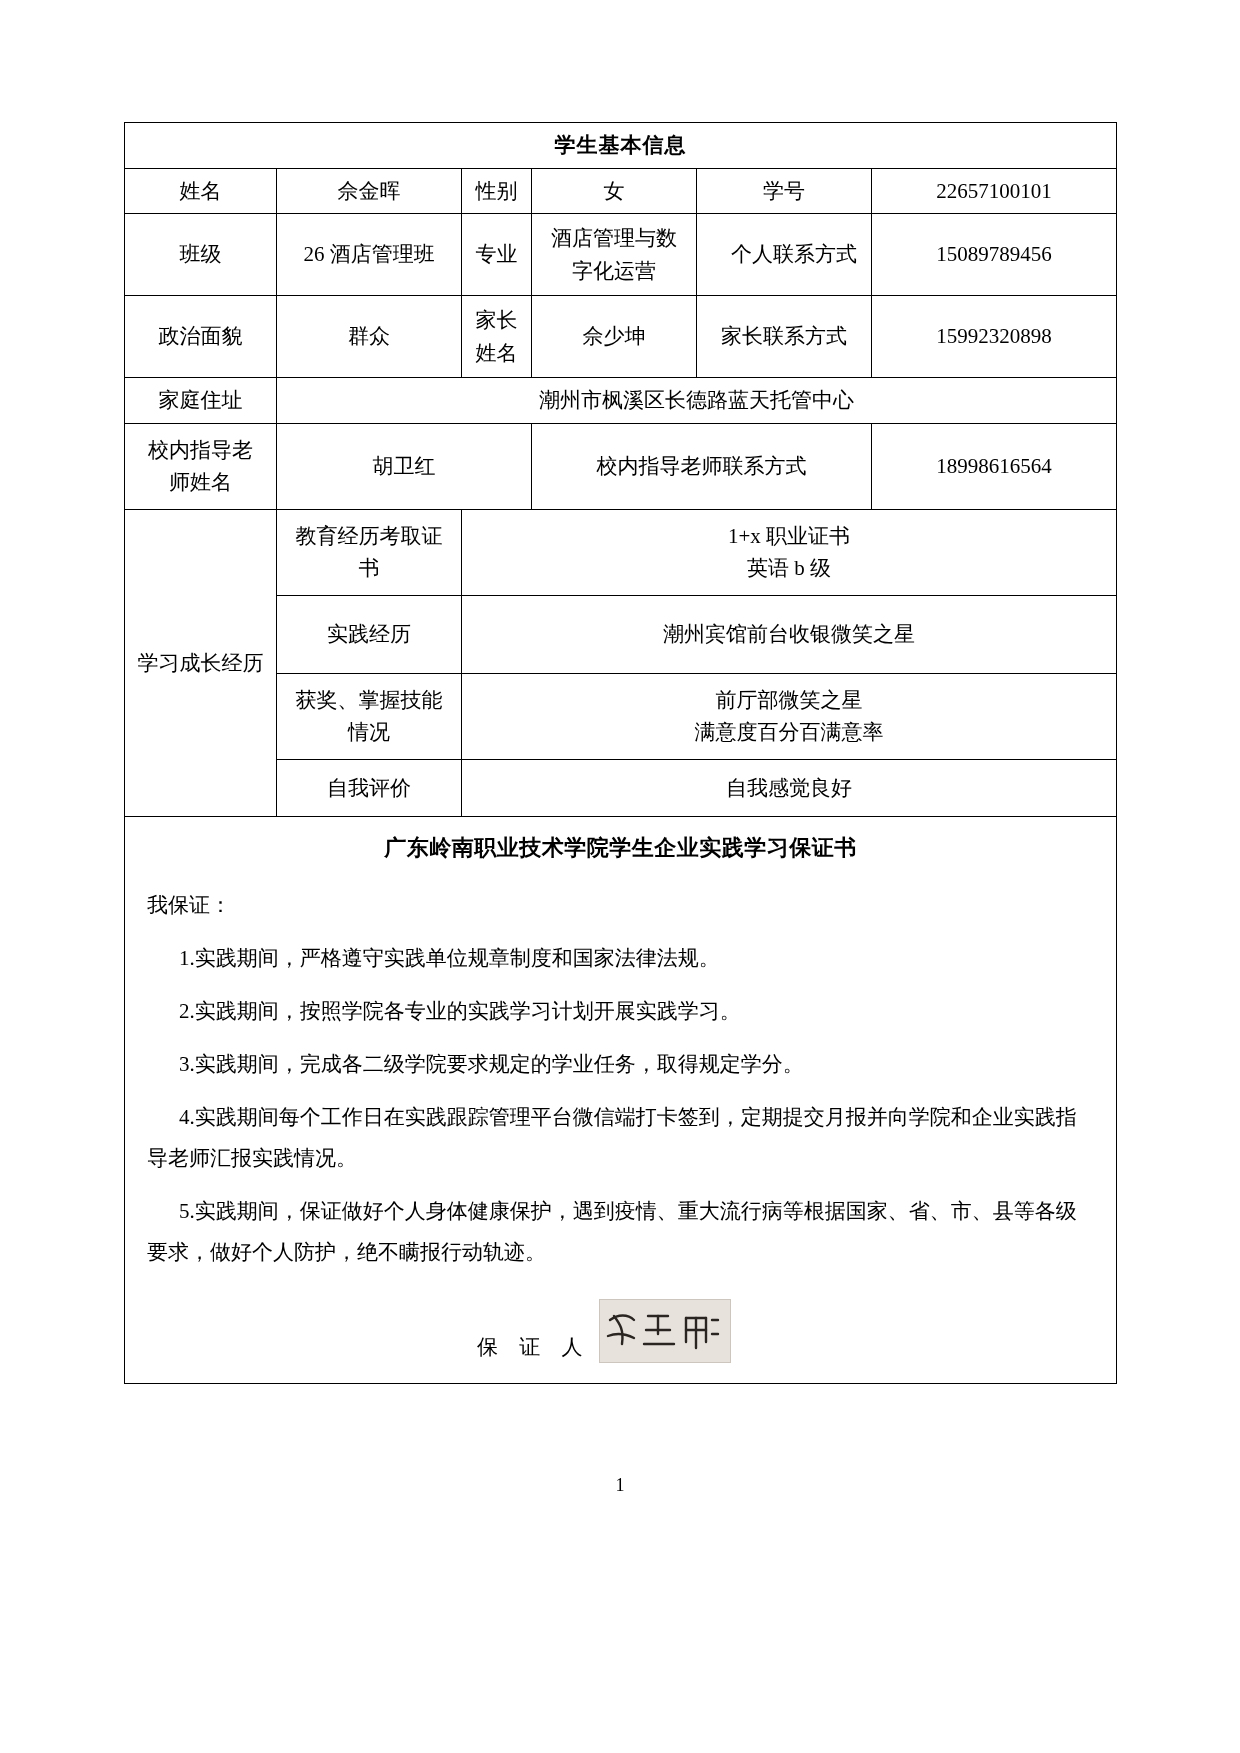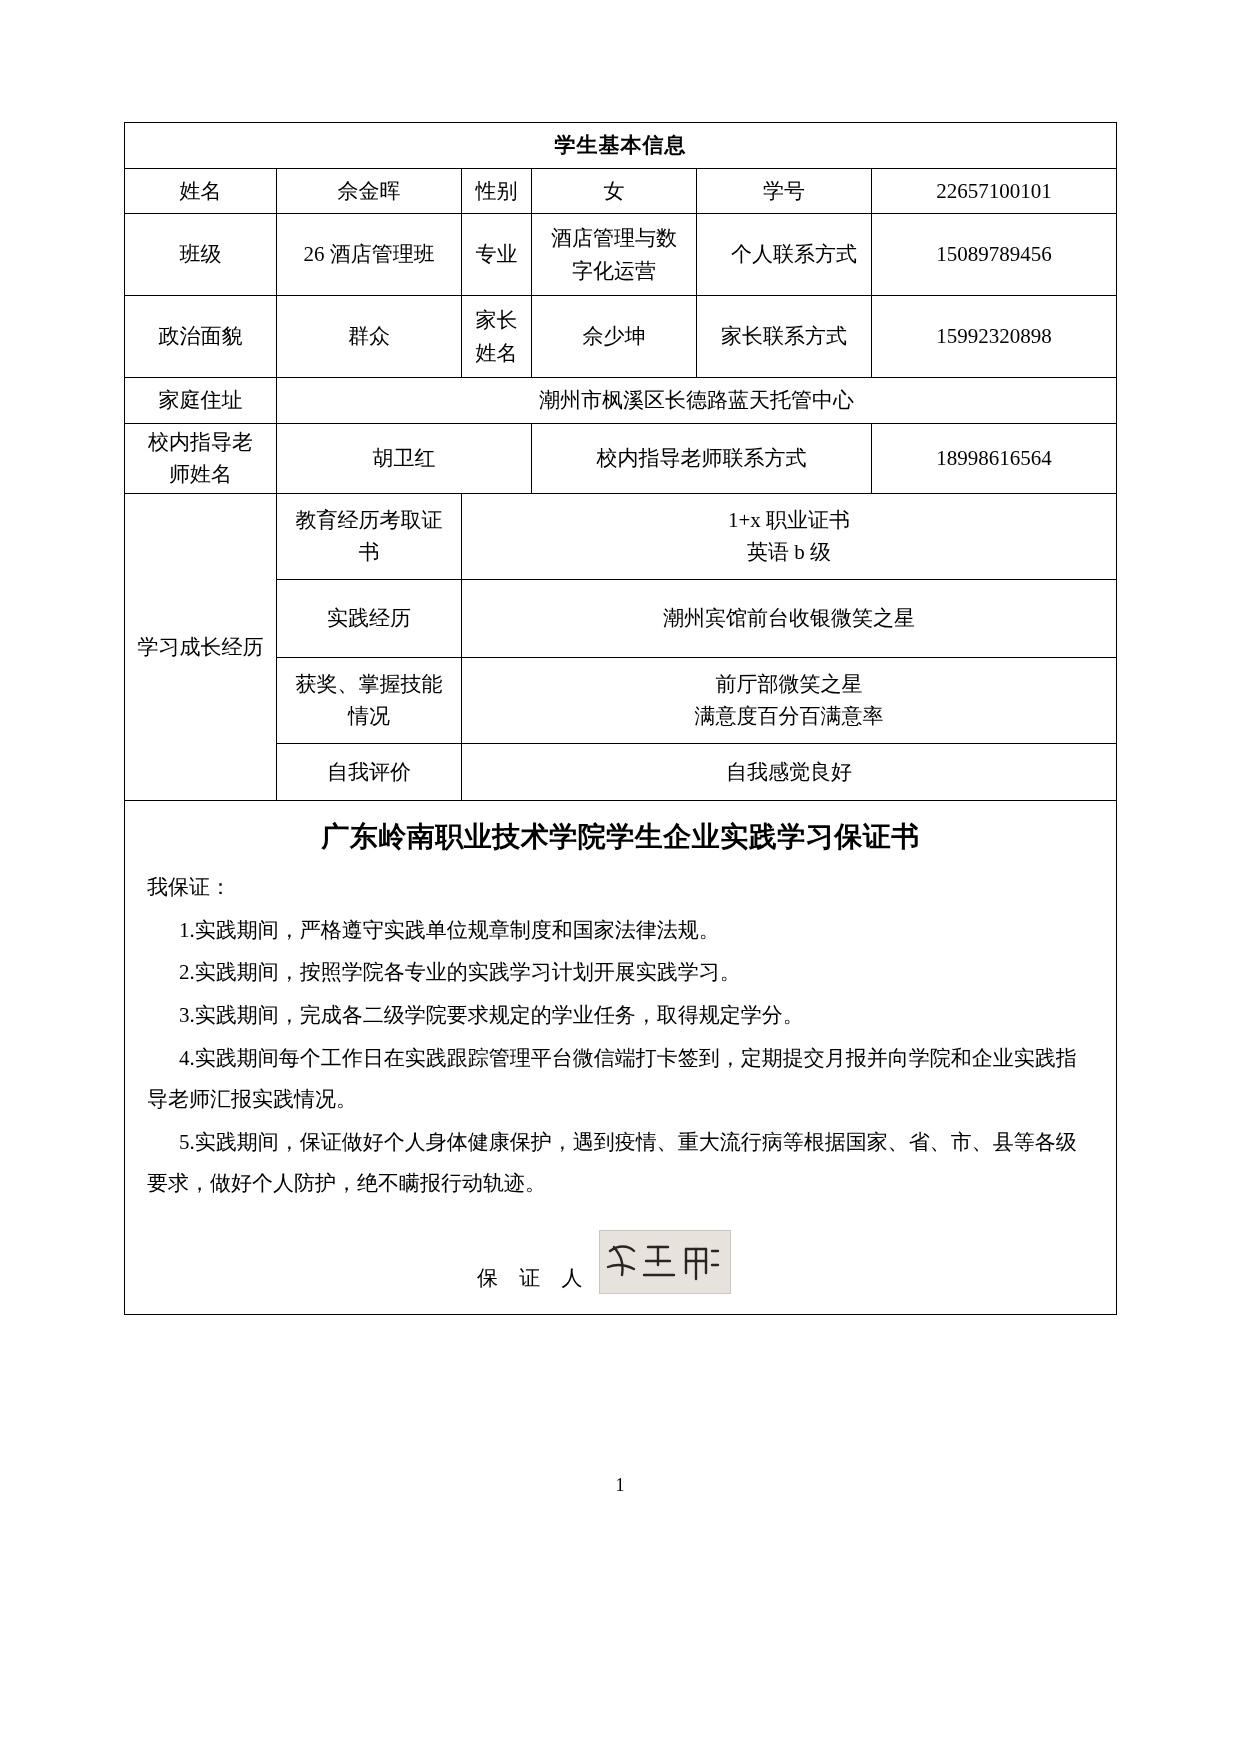--- a/index.html
+++ b/index.html
@@ -45,34 +45,34 @@
     letter-spacing: 1px;
   }
   .left-cell {
     text-align: left;
     padding-left: 12px;
   }
   .vcenter-tall {
     vertical-align: middle;
   }
   .pledge-title {
-    font-size: 28px;
+    font-size: 22px;
     font-weight: bold;
     text-align: center;
     padding: 14px 8px 8px 8px;
     letter-spacing: 0.5px;
   }
   .pledge-body {
     text-align: left;
     font-size: 21px;
     line-height: 1.95;
     padding: 0 22px 10px 22px;
   }
   .pledge-body p {
-    margin: 0 0 2px 0;
+    margin: 12px 0 2px 0;
   }
   .indent1 { text-indent: 0; }
   .indent2 { text-indent: 32px; }
   .sign-row {
     margin-top: 26px;
     position: relative;
     height: 74px;
   }
   .sign-label {
     position: absolute;
@@ -149,21 +149,21 @@
       <td style="padding:8px 14px;">家长联系方式</td>
       <td>15992320898</td>
     </tr>
 
     <tr>
       <td class="small-pad">家庭住址</td>
       <td colspan="5">潮州市枫溪区长德路蓝天托管中心</td>
     </tr>
 
     <tr>
-      <td style="padding:2px 14px;">校内指导老师姓名</td>
+      <td style="padding:10px 14px;">校内指导老师姓名</td>
       <td colspan="2">胡卫红</td>
       <td colspan="2" style="padding:10px 14px;">校内指导老师联系方式</td>
       <td>18998616564</td>
     </tr>
 
     <tr>
       <td rowspan="4" class="vcenter-tall">学习成长经历</td>
       <td style="padding:10px 14px;">教育经历考取证书</td>
       <td colspan="4" class="left-cell">
         <div>1+x 职业证书</div>

